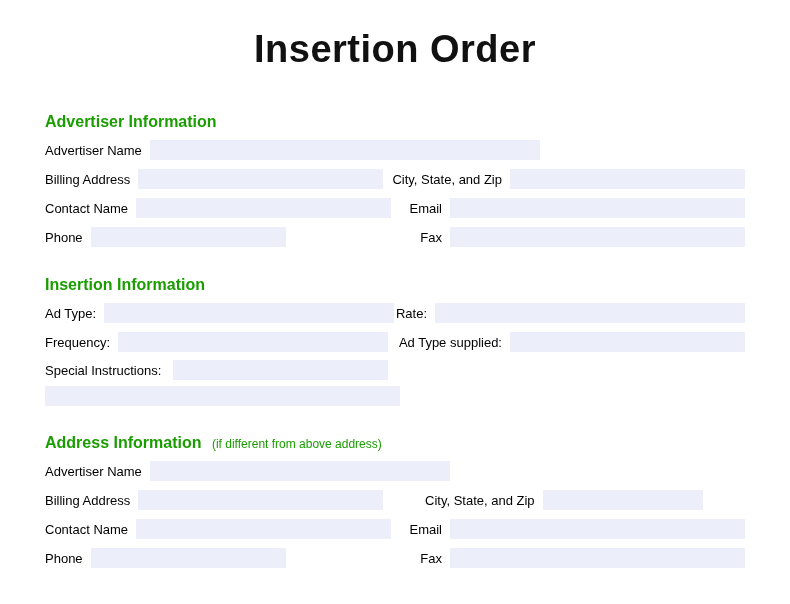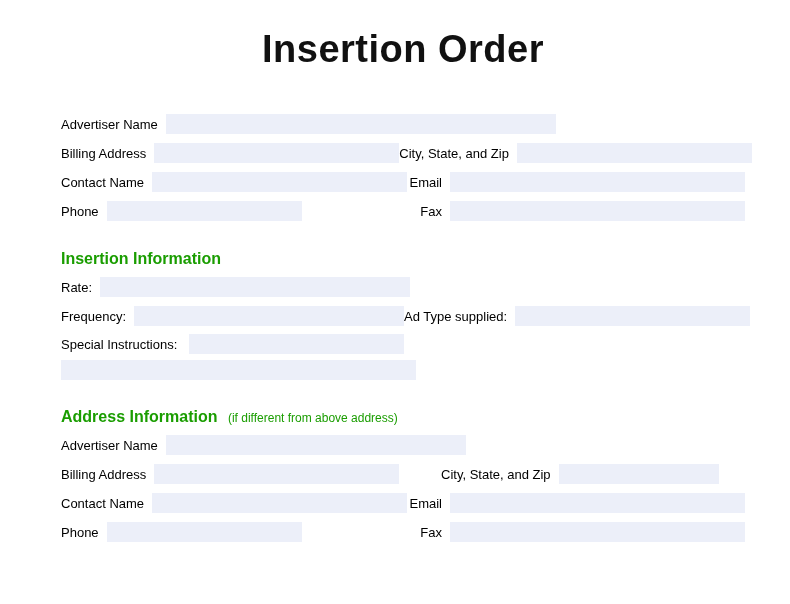--- a/index.html
+++ b/index.html
@@ -5,21 +5,21 @@
   * { box-sizing: border-box; margin: 0; padding: 0; }
   body {
     font-family: Verdana, Geneva, sans-serif;
     background: #ffffff;
     width: 790px;
     height: 604px;
     position: relative;
     color: #222;
   }
   .page {
-    padding: 28px 45px 20px 61px;
+    padding: 28px 45px 20px 45px;
   }
   .title {
     font-family: Arial, "Helvetica Neue", sans-serif;
     font-size: 38px;
     font-weight: 900;
     text-align: center;
     margin-bottom: 42px;
     letter-spacing: 0.5px;
     color: #111;
     font-stretch: condensed;
@@ -69,20 +69,21 @@
     flex: 1;
   }
 </style>
 </head>
 <body>
 
 <div class="page">
   <h1 class="title">Insertion Order</h1>
 
   <div class="section">
+    <div class="section-heading">Advertiser Information</div>
 
     <div class="row">
       <div class="col-left">
         <span class="label">Advertiser Name</span>
         <input class="field" style="width: 390px;">
       </div>
     </div>
 
     <div class="row">
       <div class="col-left">
@@ -115,20 +116,24 @@
         <span class="label">Fax</span>
         <input class="field" style="width: 295px;">
       </div>
     </div>
   </div>
 
   <div class="section">
     <div class="section-heading">Insertion Information</div>
 
     <div class="row">
+      <div class="col-left">
+        <span class="label">Ad Type:</span>
+        <input class="field" style="width: 290px;">
+      </div>
       <div class="col-right">
         <span class="label">Rate:</span>
         <input class="field" style="width: 310px;">
       </div>
     </div>
 
     <div class="row">
       <div class="col-left">
         <span class="label">Frequency:</span>
         <input class="field" style="width: 270px;">

